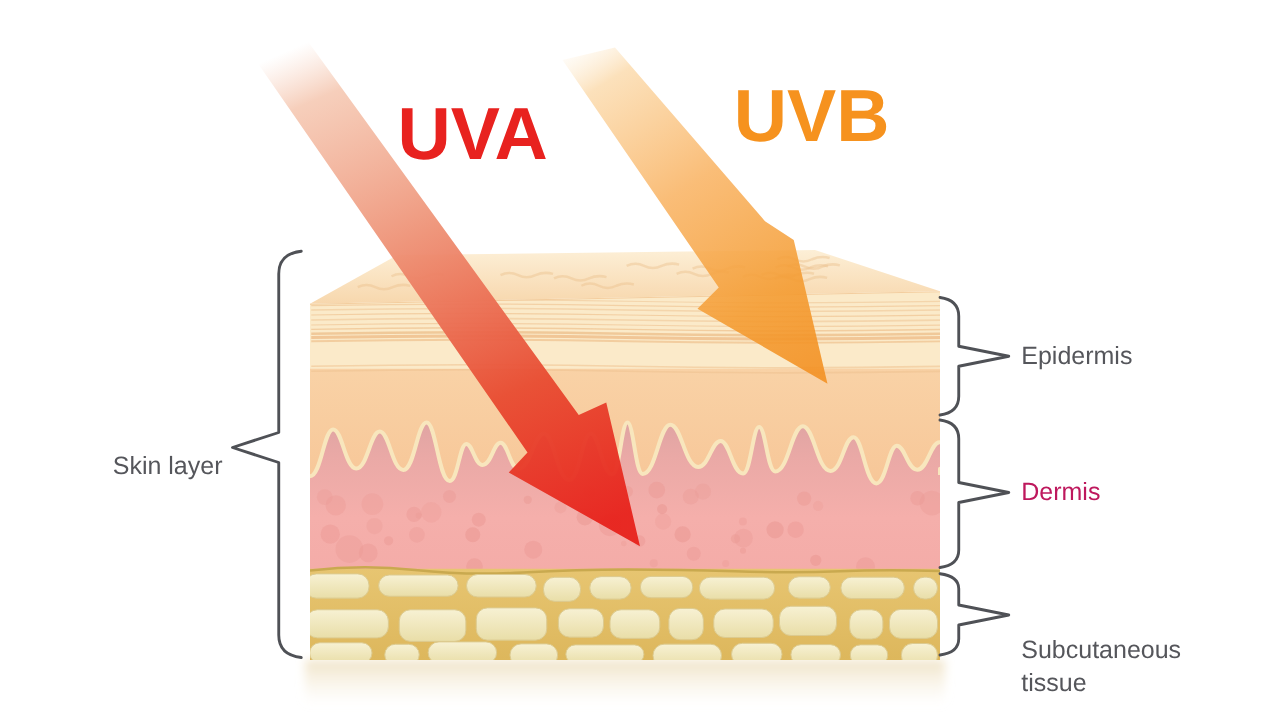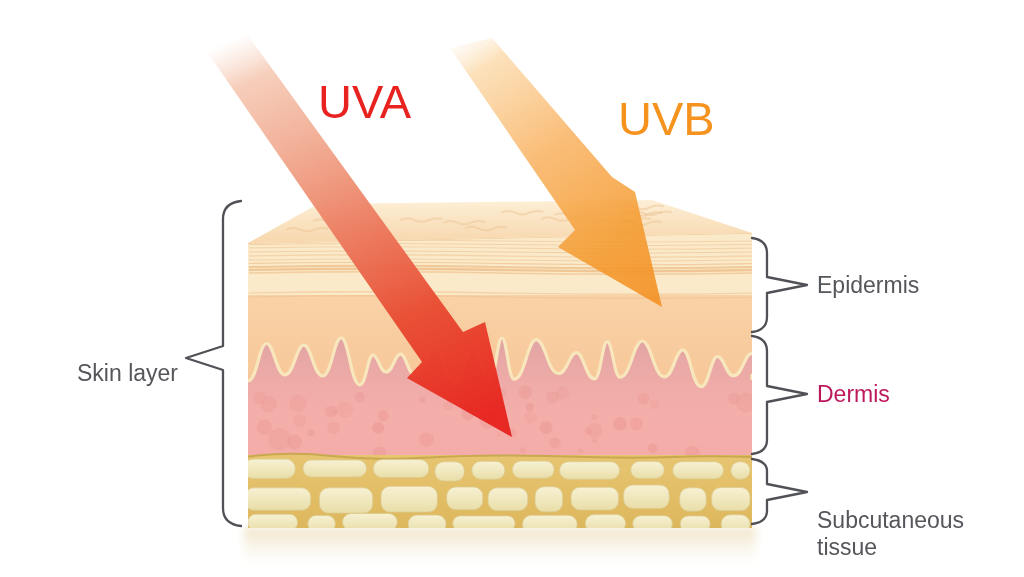--- a/index.html
+++ b/index.html
@@ -6,27 +6,27 @@
   .stage{
     position:relative;
     width:1024px;height:577px;
     background:#ffffff;
     overflow:hidden;
     font-family:"Liberation Sans", sans-serif;
   }
   .stage svg{position:absolute;left:0;top:0;}
   .lbl{position:absolute;white-space:nowrap;}
   .ray-label{
-    font-size:47px;
-    font-weight:normal;
+    font-size:59px;
+    font-weight:bold;
     letter-spacing:0px;
     line-height:1;
   }
   .gray-label{
-    font-size:23px;
+    font-size:20px;
     line-height:27px;
     color:#55565b;
   }
   .wrap-label{white-space:normal;}
 </style>
 </head>
 <body>
 
 <div class="stage">
 
@@ -228,21 +228,21 @@
 
     <g fill="none" stroke="#4f5156" stroke-width="2.3" stroke-linecap="round" stroke-linejoin="round">
       <path d="M241,201 Q223,203 223,219 L223,346 L186,358 L223,370 L223,508 Q223,524 241,526"></path>
       <path d="M752,238 Q767,240 767,253 L767,277 L807,285 L767,293 L767,317 Q767,330 752,332"></path>
       <path d="M752,336 Q767,338 767,351 L767,386 L807,394 L767,402 L767,440 Q767,452 752,454"></path>
       <path d="M752,459 Q767,461 767,471 L767,484 L807,492 L767,500 L767,511 Q767,522 752,524"></path>
     </g>
   </svg>
 
   <div class="lbl ray-label" style="left: 318px; top: 78px; color: rgb(232, 34, 31);">UVA</div>
-  <div class="lbl ray-label" style="left: 587px; top: 95px; color: rgb(246, 146, 30); margin-left: 31px;">UVB</div>
+  <div class="lbl ray-label" style="left: 587px; top: 64px; color: rgb(246, 146, 30);">UVB</div>
 
   <div class="lbl gray-label" style="left: 30px; top: 344px; width: 148px; text-align: right; color: rgb(85, 86, 91); margin-top: 16px;">Skin layer</div>
 
   <div class="lbl gray-label" style="left: 817px; top: 272px; color: rgb(85, 86, 91);">Epidermis</div>
   <div class="lbl gray-label" style="left: 817px; top: 381px; color: #be185d;">Dermis</div>
   <div class="lbl gray-label wrap-label" style="left: 817px; top: 466px; width: 170px; color: rgb(85, 86, 91); margin-top: 41px;">Subcutaneous tissue</div>
 
 </div>
 
 </body></html>

